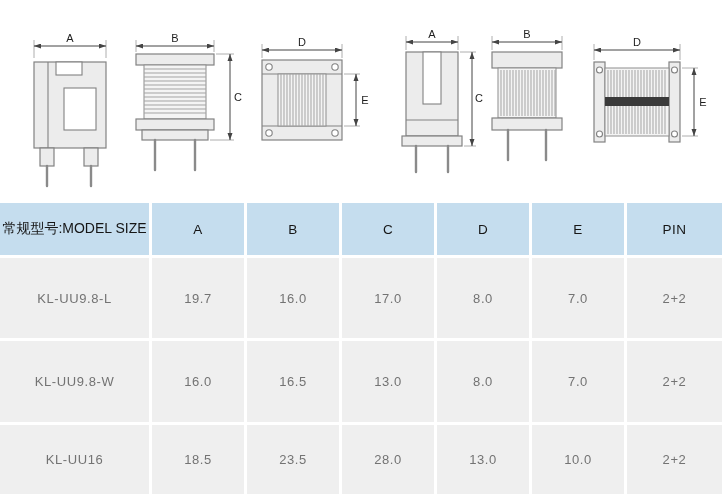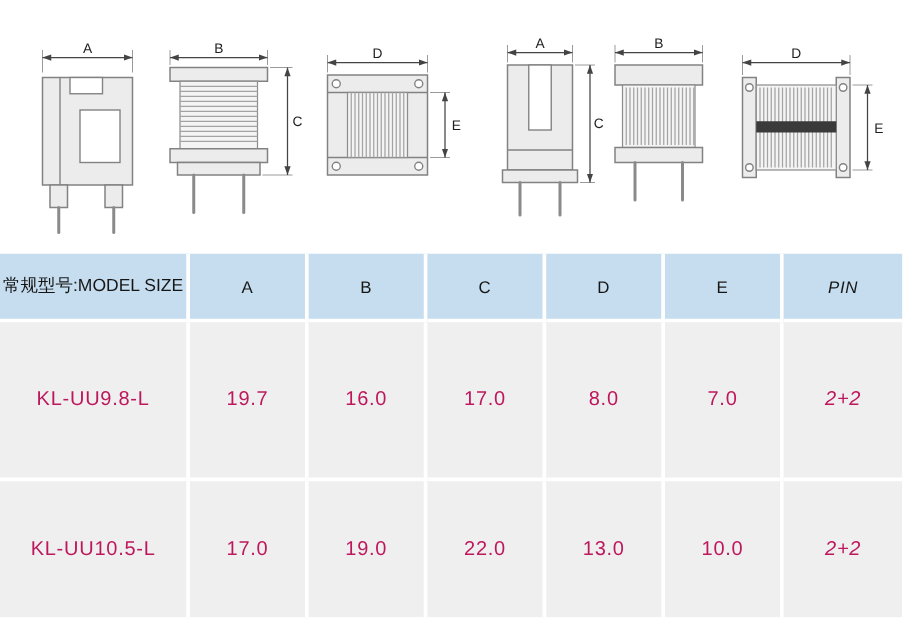--- a/index.html
+++ b/index.html
@@ -29,23 +29,23 @@
     border-right:3px solid #fff; border-bottom:3px solid #fff;
     text-align:center; vertical-align:middle; padding:0;
     white-space:nowrap; overflow:hidden;
   }
   .spec-table th {
     background:#c5ddee; color:#161616; font-weight:400;
     font-size:13.5px; height:52px; letter-spacing:0.5px;
   }
   .spec-table th.model-header { font-size:14px; letter-spacing:0; }
   .spec-table td {
-    background:#efefef; color:#be185d; font-size:16px; letter-spacing:0.6px;
-  }
-  .spec-table th:last-child, .spec-table td:last-child { border-right:none;font-style:italic; }
+    background:#efefef; color:#737373; font-size:13px; letter-spacing:0.6px;
+  }
+  .spec-table th:last-child, .spec-table td:last-child { border-right:none; }
   .spec-table tr:last-child td { border-bottom:none; }
 </style>
 </head>
 <body>
 
 <div class="page">
 
   <svg width="0" height="0" style="position:absolute">
     <defs>
       <marker id="aE" markerWidth="8" markerHeight="6" refX="7" refY="2.5" orient="auto" markerUnits="userSpaceOnUse">
@@ -231,24 +231,33 @@
       <tr>
         <td>KL-UU9.8-L</td>
         <td>19.7</td>
         <td>16.0</td>
         <td>17.0</td>
         <td>8.0</td>
         <td>7.0</td>
         <td>2+2</td>
       </tr>
       <tr>
-        <td>KL-UU10.5-L</td>
-        <td>17.0</td>
-        <td>19.0</td>
-        <td>22.0</td>
+        <td>KL-UU9.8-W</td>
+        <td>16.0</td>
+        <td>16.5</td>
+        <td>13.0</td>
+        <td>8.0</td>
+        <td>7.0</td>
+        <td>2+2</td>
+      </tr>
+      <tr>
+        <td>KL-UU16</td>
+        <td>18.5</td>
+        <td>23.5</td>
+        <td>28.0</td>
         <td>13.0</td>
         <td>10.0</td>
         <td>2+2</td>
       </tr>
     </tbody>
   </table>
 
 </div>
 
 </body></html>

